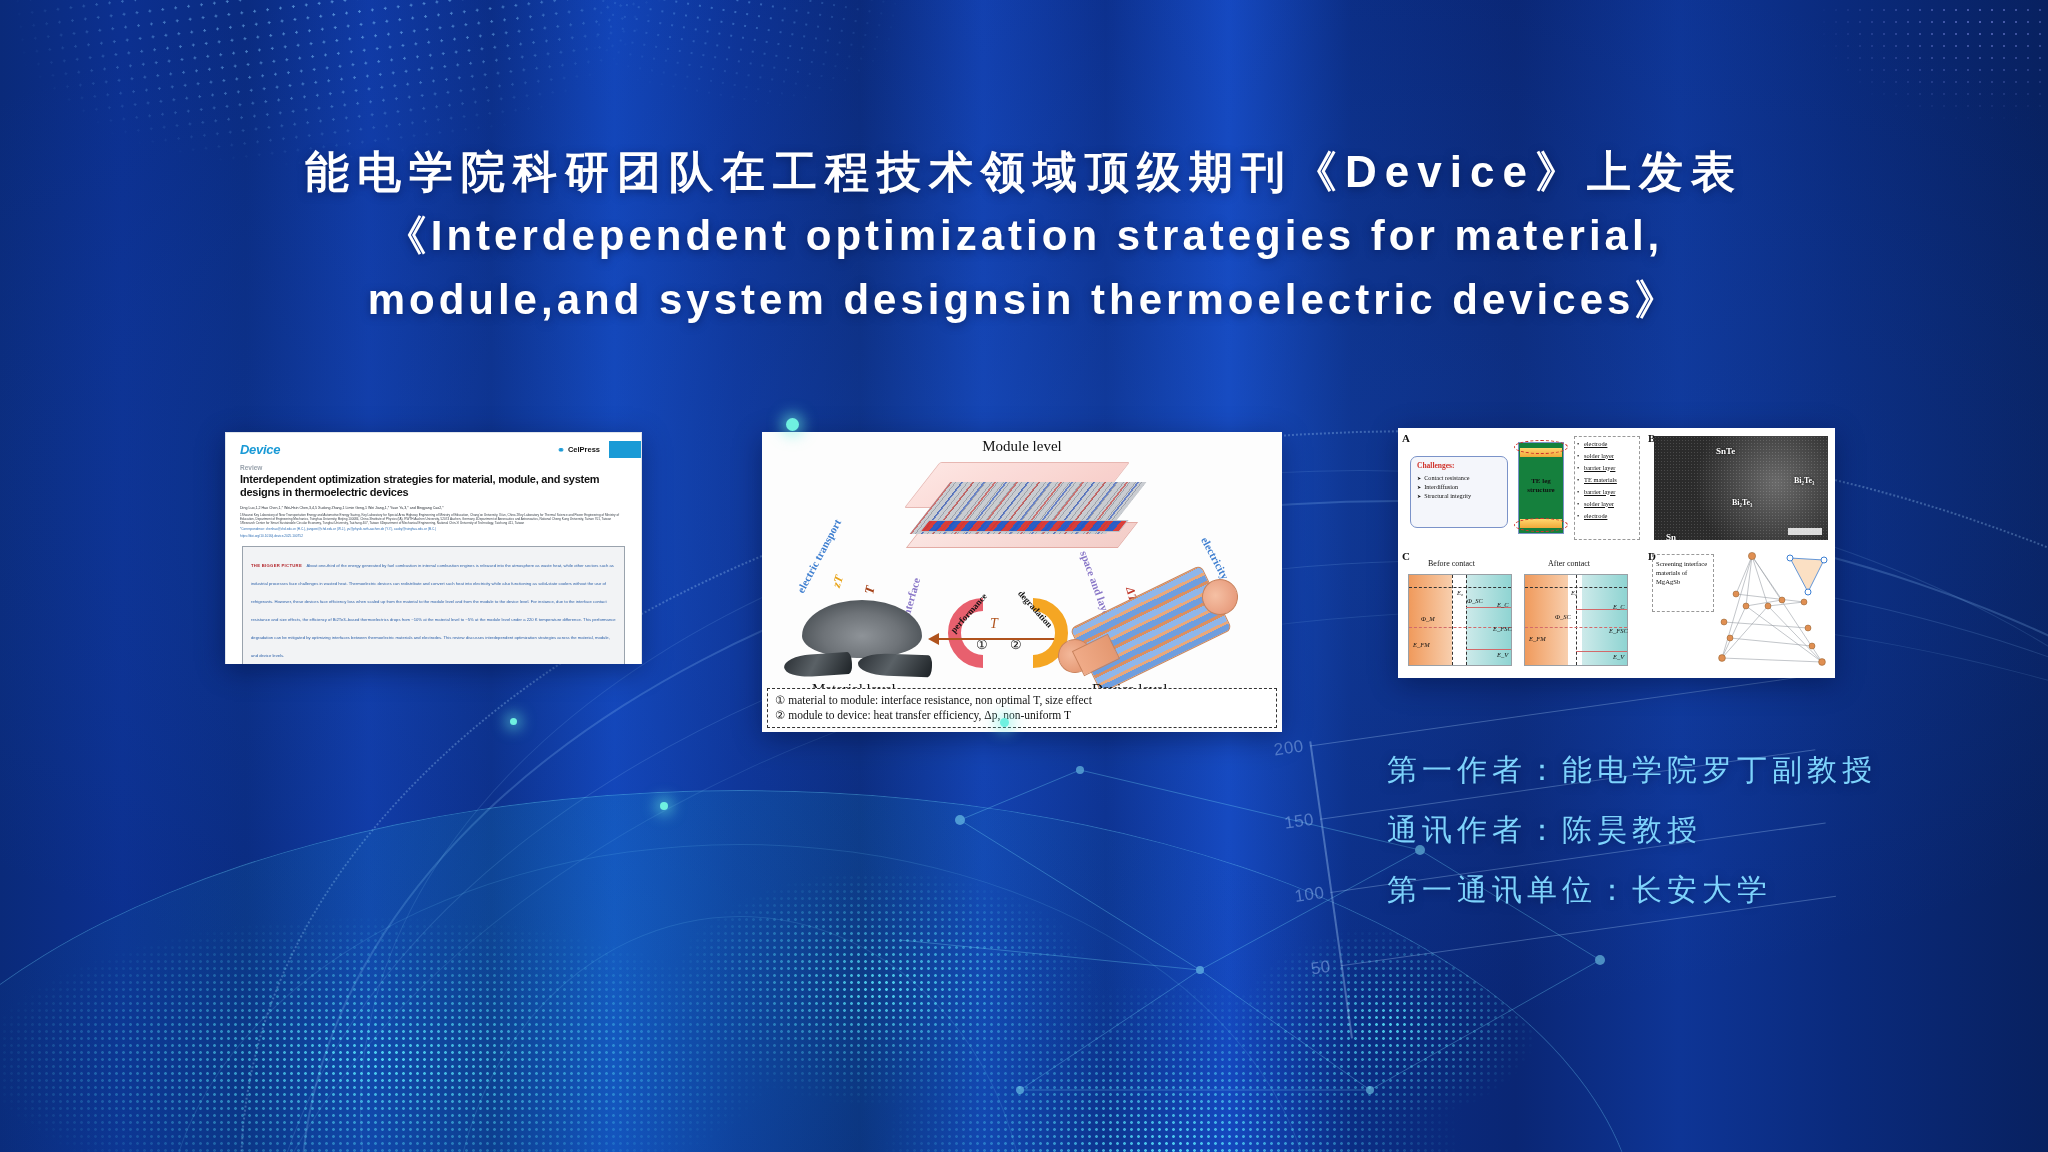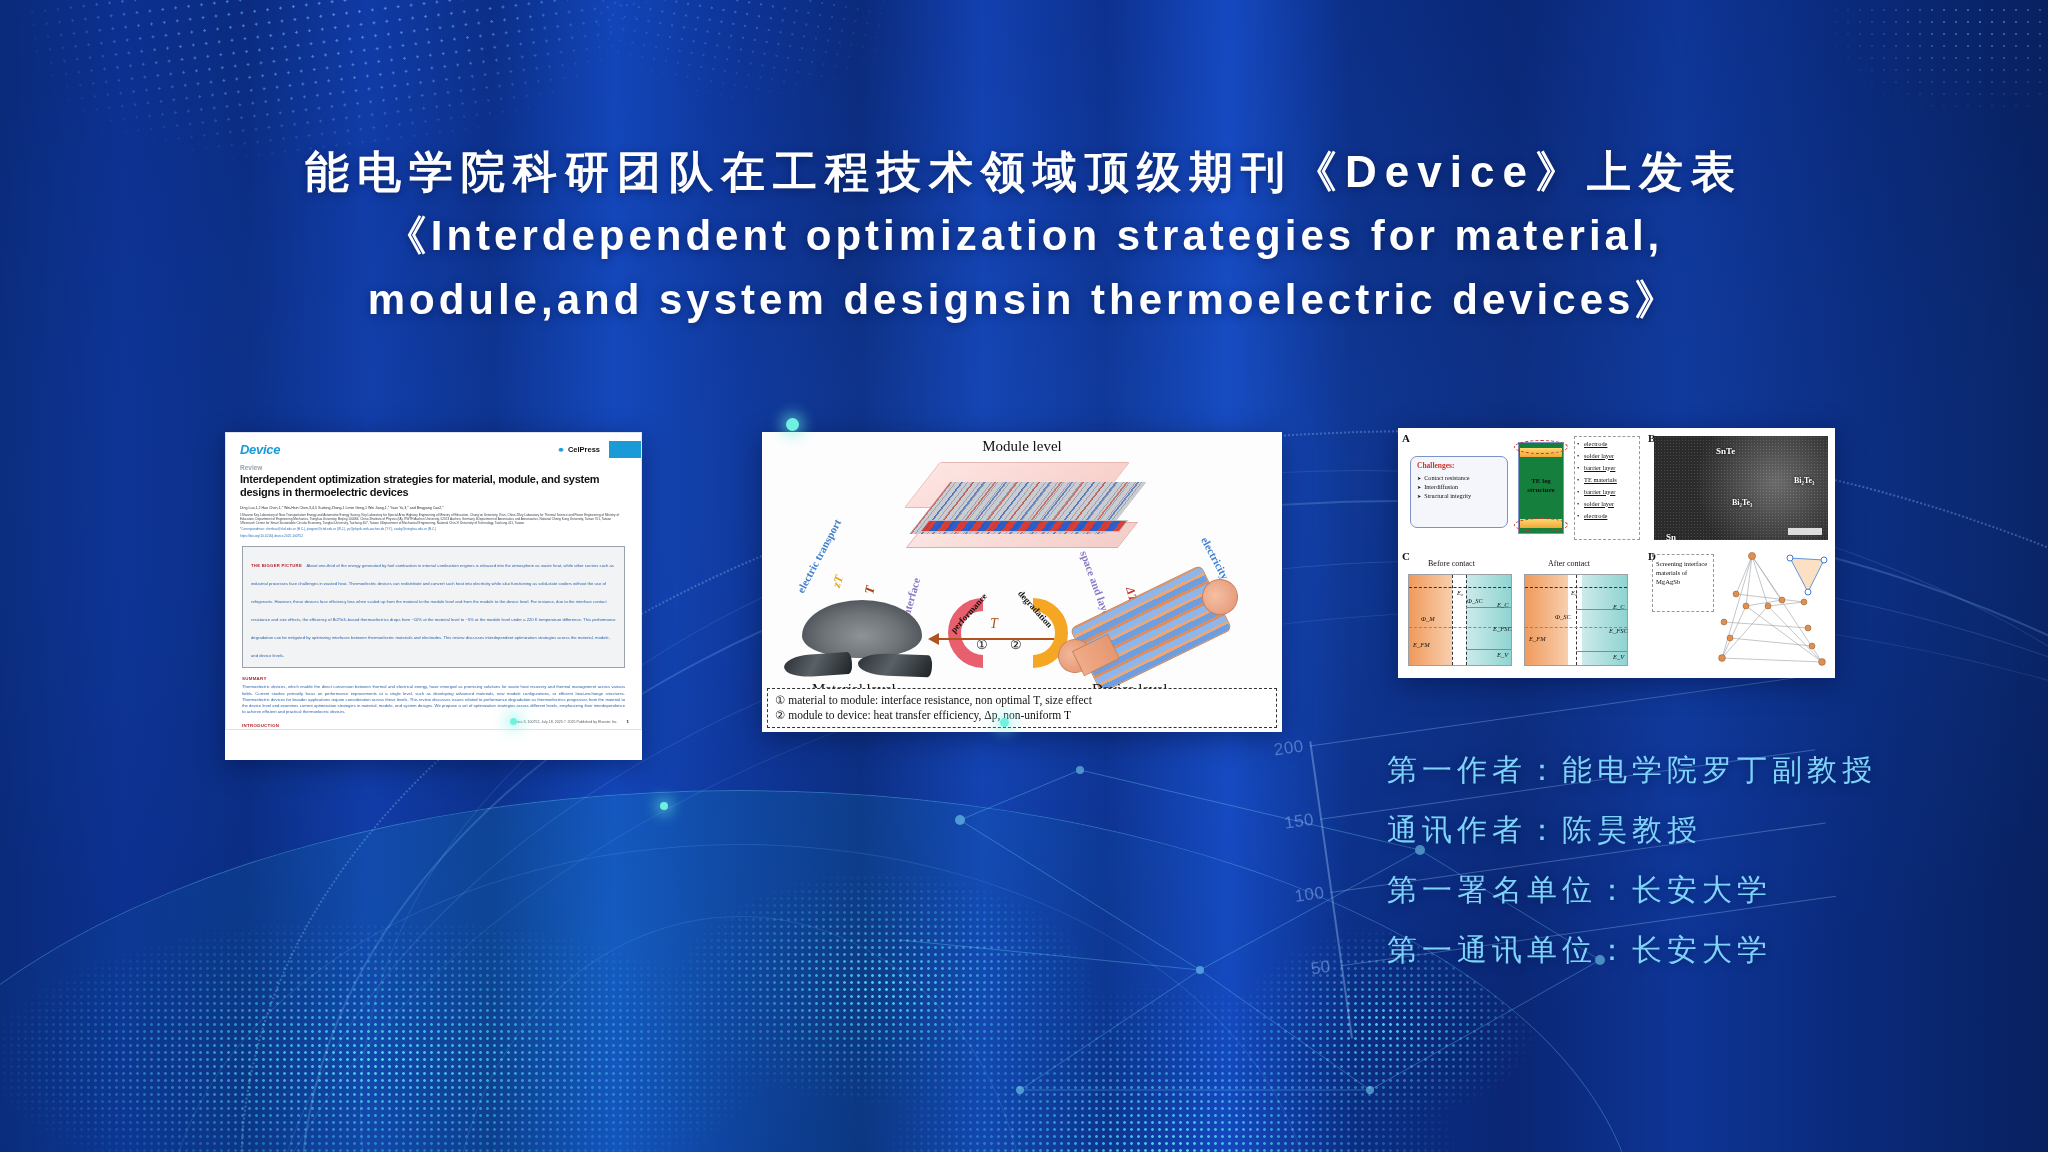--- a/index.html
+++ b/index.html
@@ -124,21 +124,21 @@
     white-space:nowrap;
   }
   .t-line.cn { font-size:44px; letter-spacing:8px; line-height:64px; }
   .t-line.en { font-size:42px; letter-spacing:4px; line-height:64px; font-weight:700; }
 
   
   .panel { position:absolute; background:#fff; overflow:hidden; z-index:4;
            box-shadow:0 6px 26px rgba(0,10,50,.45); }
 
   
-  #paper { left:225px; top:432px; width:417px; height:328px; padding:0; }
+  #paper { left:225px; top:432px; width:417px; height:232px; padding:0; }
   #paper .pg { width:417px; height:298px; position:relative; background:#fff;
                border:1px solid #dfe4ea; }
   #paper .hdr { display:flex; align-items:center; justify-content:space-between;
                 padding:8px 0 6px 14px; }
   #paper .jname { color:#1a9ad6; font-size:13px; font-weight:700; font-style:italic;
                   letter-spacing:-.3px; font-family:"Liberation Sans",sans-serif; }
   #paper .cell { display:flex; align-items:center; gap:3px; }
   #paper .cellp { color:#111; font-size:7.5px; font-weight:700; }
   #paper .cellmark { color:#1a9ad6; font-size:9px; font-weight:700; }
   #paper .bluebar { width:32px; height:17px; background:#1a9ad6; margin-left:6px; }
@@ -620,15 +620,14 @@
           <circle class="hollow" cx="112" cy="10" r="3"></circle>
         <circle class="hollow" cx="96" cy="42" r="3"></circle>
       </svg>
     </div>
   </div>
 </div>
 
 <div id="info">
   <div class="row">第一作者：能电学院罗丁副教授</div>
   <div class="row">通讯作者：陈昊教授</div>
-  <div class="row">第一署名单位：长安大学</div>
   <div class="row">第一通讯单位：长安大学</div>
 </div>
 
 </body></html>

